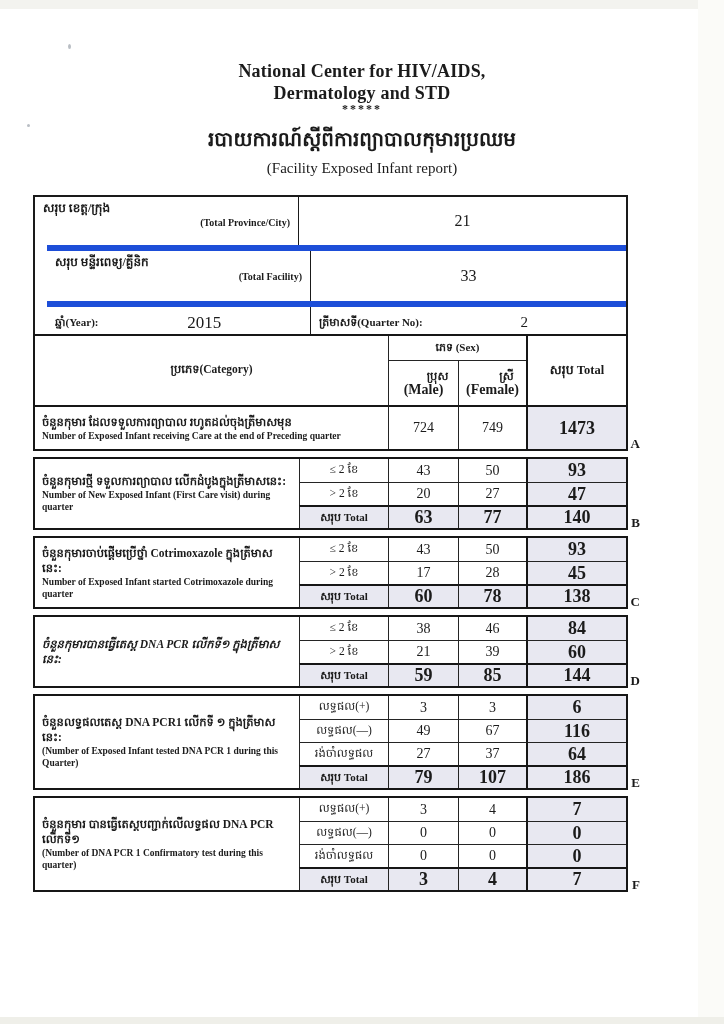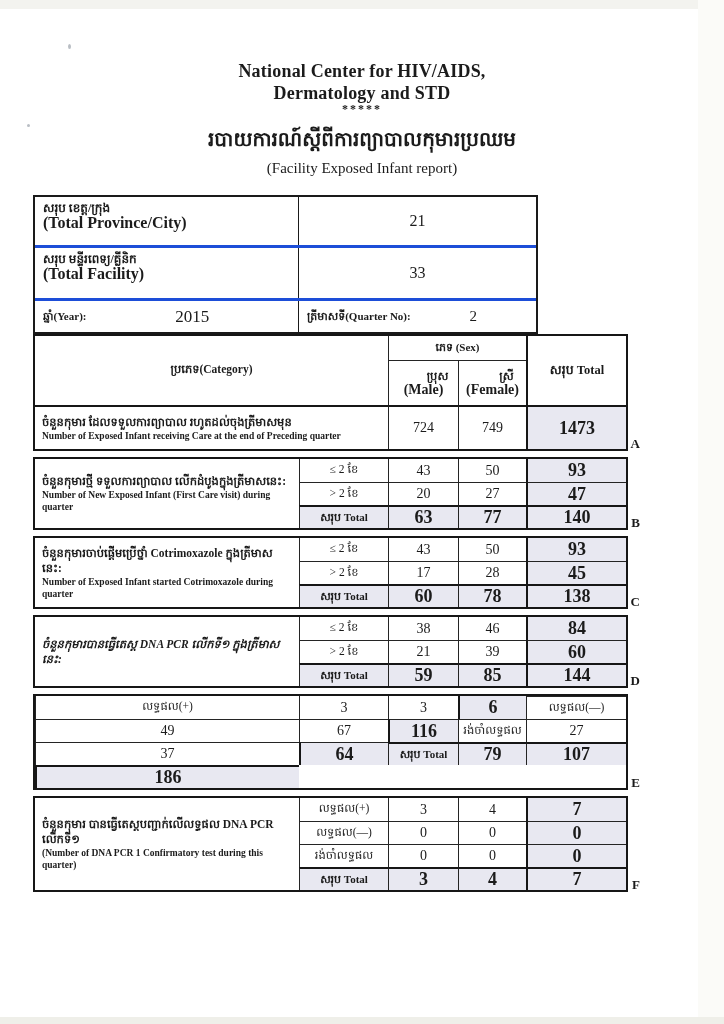--- a/index.html
+++ b/index.html
@@ -14,26 +14,26 @@
   .speck { position:absolute; background:#b9bec4; border-radius:50%; }
 
   
   .hdr { position:absolute; top:60px; left:0; width:100%; text-align:center; }
   .org { font-size:18px; font-weight:bold; line-height:22px; letter-spacing:.2px; }
   .stars { font-size:12px; font-weight:bold; line-height:10px; letter-spacing:2px; }
   .title-km { font-size:20px; font-weight:bold; margin-top:10px; line-height:30px; }
   .subtitle { font-size:15px; margin-top:6px; }
 
   
-  .info { position:absolute; left:33px; top:195px; width:505px; border:2px solid #1a1a1a; box-sizing:border-box; background:#fff; }
+  .info { position:absolute; left:33px; top:195px; width:595px; border:2px solid #1a1a1a; box-sizing:border-box; background:#fff; }
   .irow { display:grid; grid-template-columns:264px 1fr; }
-  .irow + .irow { border-top:3px solid #1d4ed8; }
+  .irow + .irow { border-top:6px solid #1d4ed8;margin-left:12px; }
   .ilabel { padding:3px 8px 2px 8px; border-right:1px solid #1a1a1a; }
   .ilabel .km { font-size:12px; font-weight:bold; line-height:16px; }
-  .ilabel .en { font-size:16px; font-weight:bold; line-height:14px; }
+  .ilabel .en { font-size:10px; font-weight:bold; line-height:14px;text-align:right; }
   .ival { display:flex; align-items:center; justify-content:center; font-size:16px; }
   .r1 { height:48px; } .r2 { height:50px; } .r3 { height:31px; }
   .yq-cell { display:flex; align-items:center; }
   .yq-cell .lab { font-size:11px; font-weight:bold; padding-left:8px; white-space:nowrap; }
   .yq-cell .val { flex:1; text-align:center; }
   .yq-cell .val.year { font-size:17px; }
   .yq-cell .val.qtr { font-size:15px; }
 
   
   .main { position:absolute; left:33px; top:334px; width:595px; }
@@ -185,20 +185,24 @@
       <div class="cell num bL1 bT1">39</div>
       <div class="cell num-b bL2 bT1 shade">60</div>
       <div class="cell sublab-total bL1 bT2 shade">សរុប Total</div>
       <div class="cell num-b bL1 bT2 shade">59</div>
       <div class="cell num-b bL1 bT2 shade">85</div>
       <div class="cell num-b bL2 bT2 shade">144</div>
       <span class="marker">D</span>
     </div>
 
     <div class="section sec-4r">
+      <div class="cell catcell" style="grid-row:1/5;">
+        <div class="km">ចំនួនលទ្ធផលតេស្ត DNA PCR1 លើកទី ១ ក្នុងត្រីមាសនេះ:</div>
+        <div class="en">(Number of Exposed Infant tested DNA PCR 1 during this Quarter)</div>
+      </div>
       <div class="cell sublab bL1">លទ្ធផល(+)</div>
       <div class="cell num bL1">3</div>
       <div class="cell num bL1">3</div>
       <div class="cell num-b bL2 shade">6</div>
       <div class="cell sublab bL1 bT1">លទ្ធផល(—)</div>
       <div class="cell num bL1 bT1">49</div>
       <div class="cell num bL1 bT1">67</div>
       <div class="cell num-b bL2 bT1 shade">116</div>
       <div class="cell sublab bL1 bT1">រង់ចាំលទ្ធផល</div>
       <div class="cell num bL1 bT1">27</div>

